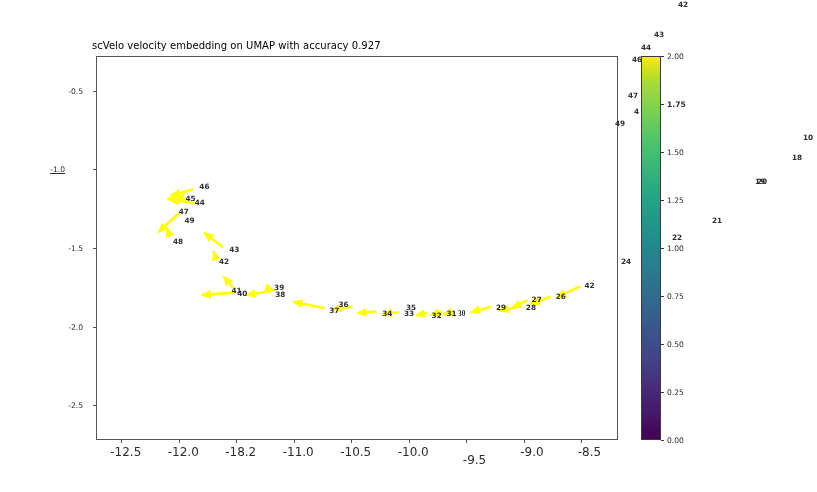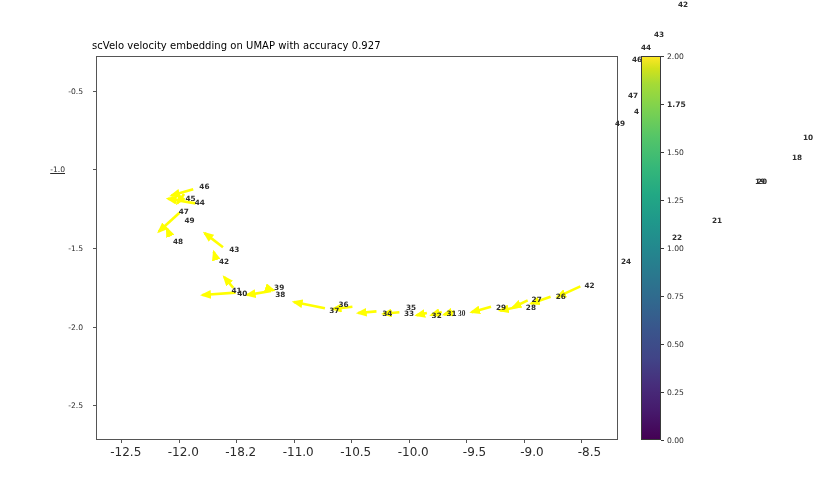--- a/index.html
+++ b/index.html
@@ -104,21 +104,21 @@
       <div class="ytick-mark" style="top: 270.689px;"></div>
       <div class="ytick-mark" style="top: 349.377px;"></div>
     </div>
   <div id="xtick-holder">
       <div class="xtick-label" style="left: 5.29515px; width: 40px; top: 2px;">-12.5</div>
       <div class="xtick-label" style="left: 62.7841px; width: 40px; top: 2px;">-12.0</div>
       <div class="xtick-label" style="left: 120.273px; width: 40px; top: 2px;">-18.2</div>
       <div class="xtick-label" style="left: 177.762px; width: 40px; top: 2px;">-11.0</div>
       <div class="xtick-label" style="left: 235.251px; width: 40px; top: 2px;">-10.5</div>
       <div class="xtick-label" style="left: 292.74px; width: 40px; top: 2px;">-10.0</div>
-      <div class="xtick-label" style="left: 350.229px; width: 40px; top: 2px;">-9.5</div>
+      <div class="xtick-label" style="left: 350.229px; width: 40px; top: 10px;">-9.5</div>
       <div class="xtick-label" style="left: 407.718px; width: 40px; top: 2px;">-9.0</div>
       <div class="xtick-label" style="left: 465.207px; width: 40px; top: 2px;">-8.5</div>
     </div>
   <div id="xtick-marks">
       <div class="xtick-mark" style="left: 25.2952px;"></div>
       <div class="xtick-mark" style="left: 82.7841px;"></div>
       <div class="xtick-mark" style="left: 140.273px;"></div>
       <div class="xtick-mark" style="left: 197.762px;"></div>
       <div class="xtick-mark" style="left: 255.251px;"></div>
       <div class="xtick-mark" style="left: 312.74px;"></div>

